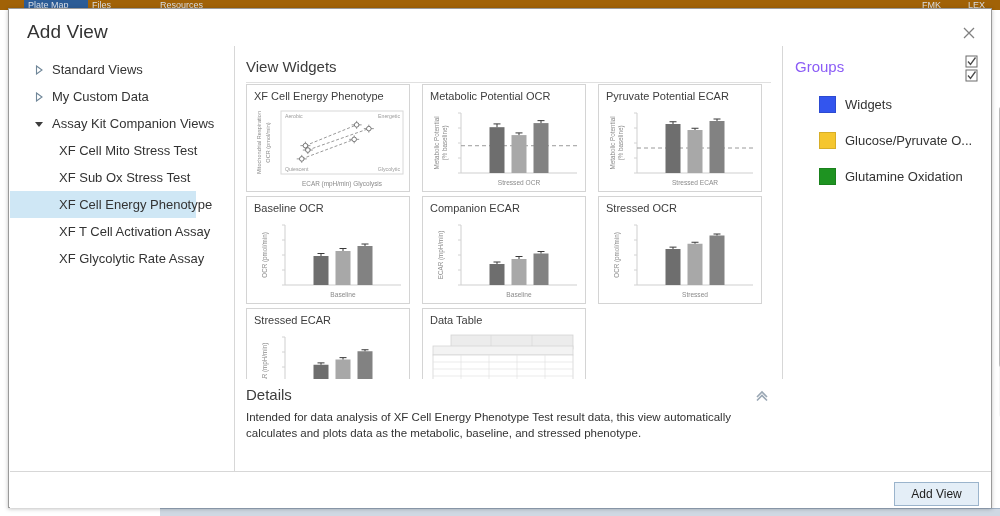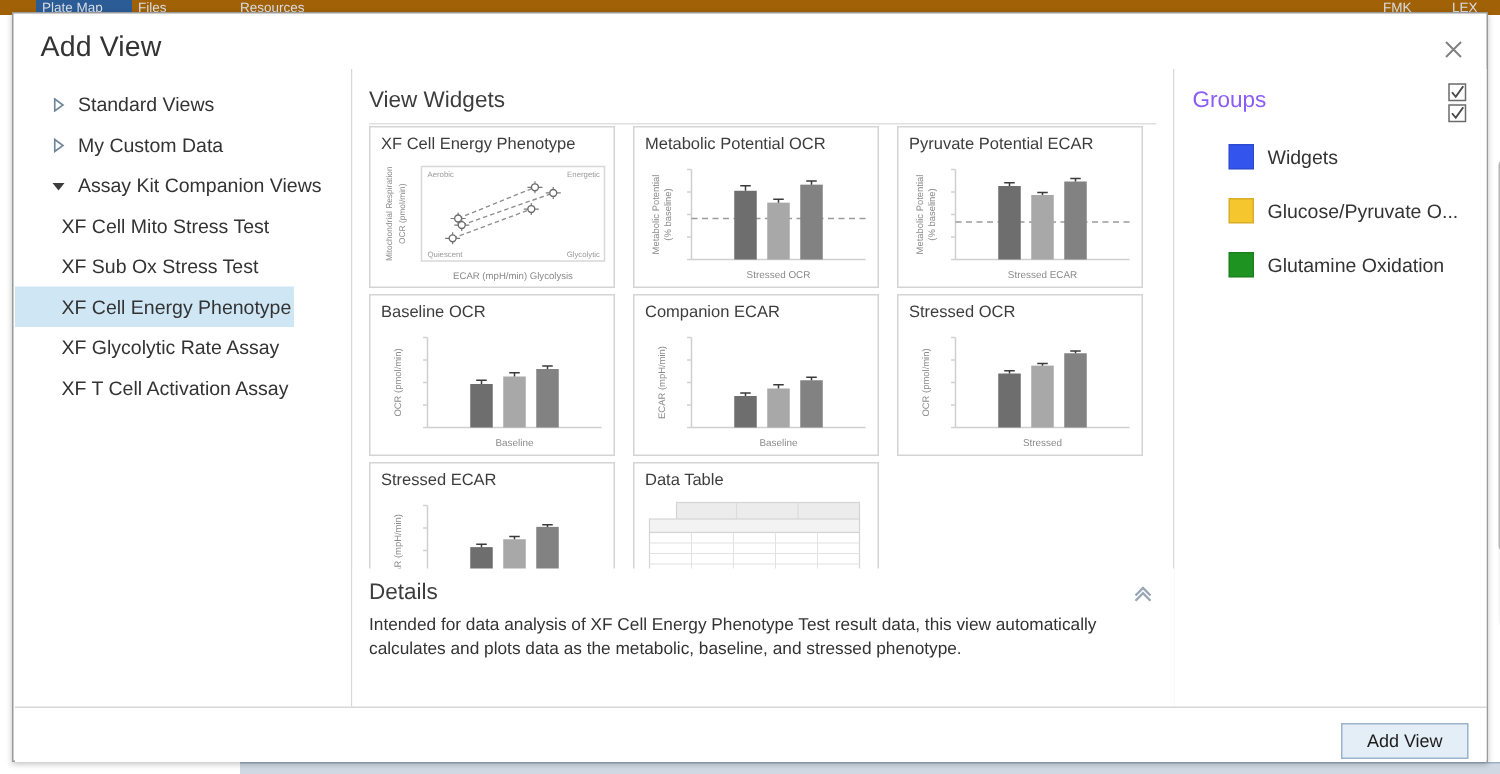--- a/index.html
+++ b/index.html
@@ -45,21 +45,21 @@
     position:absolute;left:774px;top:37px;width:208px;height:425px;background:#ffffff;box-sizing:border-box;
   }
   .cols-rule{position:absolute;left:1px;top:462px;width:981px;height:1px;background:#d7d7d7;}
 
   
   .tree{position:absolute;left:0;top:10px;width:186px;}
   .tree-row{
     position:relative;height:27px;line-height:27px;font-size:13px;color:#333333;white-space:nowrap;
   }
   .tree-row.lvl0{padding-left:42px;}
-  .tree-row.lvl1{padding-left:31px;}
+  .tree-row.lvl1{padding-left:49px;}
   .tree-row.sel{background:#cfe7f5;}
   .tw{position:absolute;left:24px;top:0;width:14px;height:27px;}
   .tw svg{position:absolute;left:0;top:9px;}
 
   
   .mid-title{position:absolute;left:11px;top:12px;font-size:15px;color:#3d3d3d;}
   .mid-rule{position:absolute;left:11px;top:36px;width:525px;height:1px;background:#e0e0e0;}
   .widgets-scroll{
     position:absolute;left:11px;top:38px;width:536px;height:332px;overflow:hidden;
   }
@@ -140,22 +140,22 @@
             </svg>
           </span><span>My Custom Data</span></div>
         <div class="tree-row lvl0"><span class="tw">
             <svg width="10" height="10" viewBox="0 0 10 10">
               <path d="M1 3 L9 3 L5 8 Z" fill="#3c3c3c"></path>
             </svg>
           </span><span>Assay Kit Companion Views</span></div>
         <div class="tree-row lvl1"><span>XF Cell Mito Stress Test</span></div>
         <div class="tree-row lvl1"><span>XF Sub Ox Stress Test</span></div>
         <div class="tree-row lvl1 sel"><span>XF Cell Energy Phenotype</span></div>
+        <div class="tree-row lvl1"><span>XF T Cell Activation Assay</span></div>
         <div class="tree-row lvl1"><span>XF Glycolytic Rate Assay</span></div>
-        <div class="tree-row lvl1"><span>XF T Cell Activation Assay</span></div>
       </div>
   </div>
 
   <div class="col-mid">
     <div class="mid-title">View Widgets</div>
     <div class="mid-rule"></div>
     <div class="widgets-scroll">
       <div class="wgrid">
           <div class="card" style="left: 0px; top: 0px;">
             <div class="ct">XF Cell Energy Phenotype</div>

